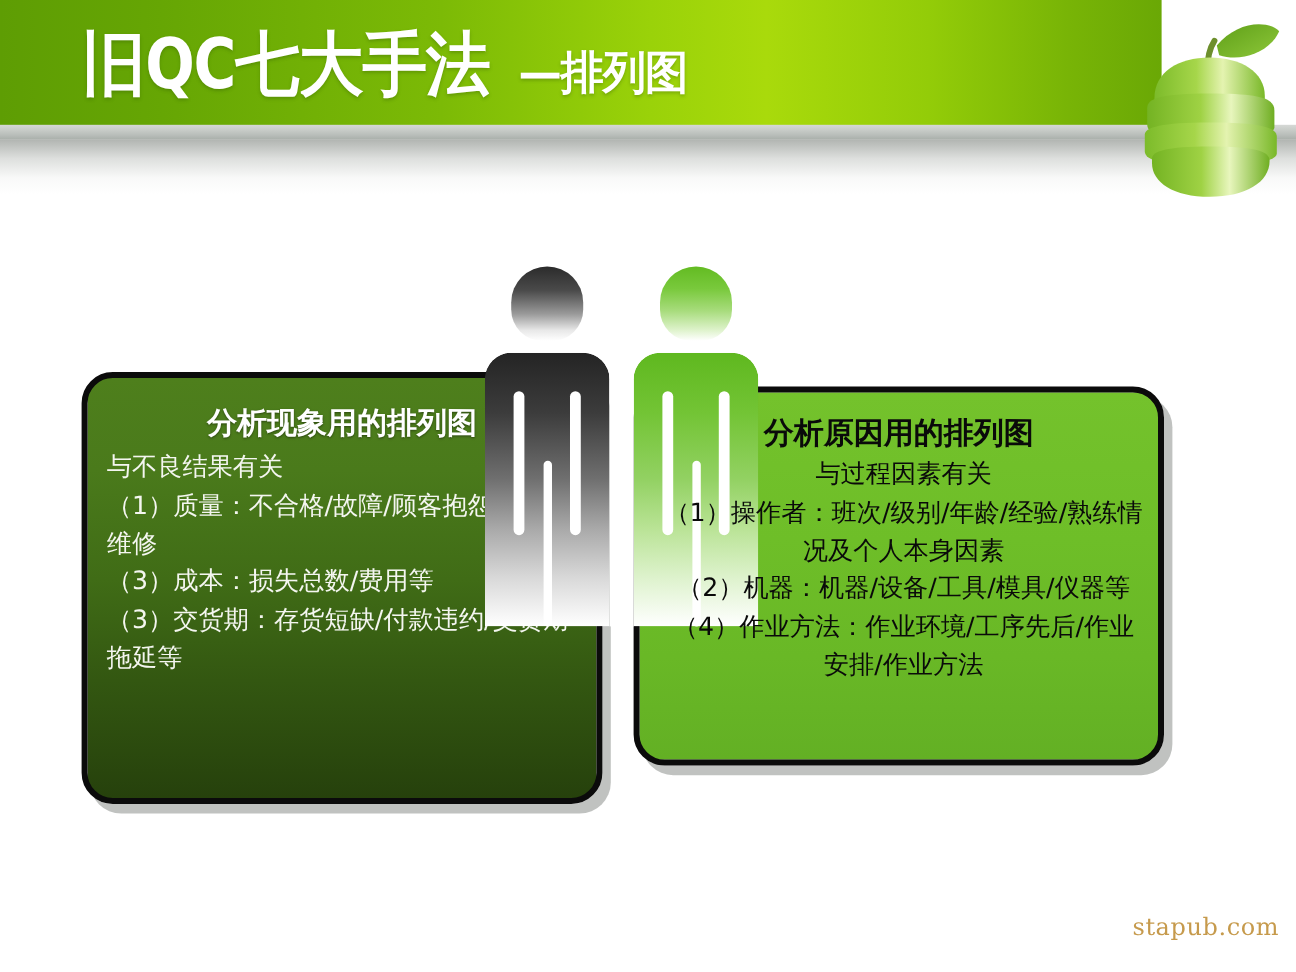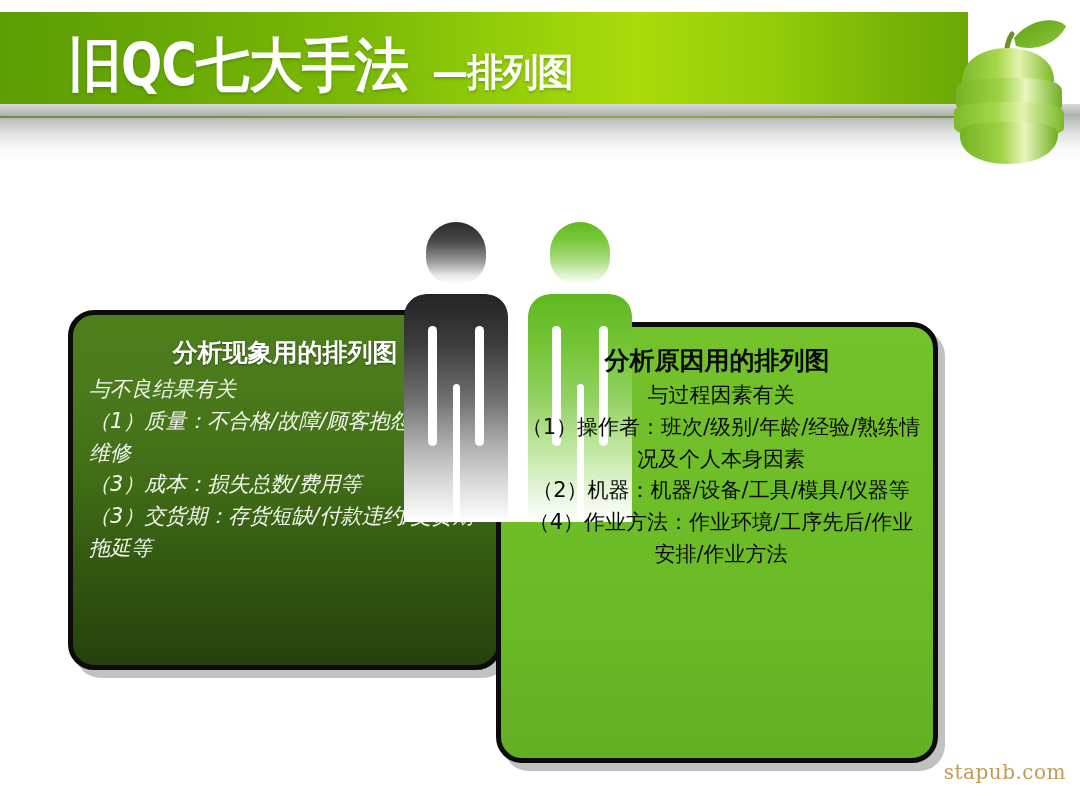--- a/index.html
+++ b/index.html
@@ -8,21 +8,21 @@
     width:1080px;height:810px;
     background:#ffffff;
     font-family:"DejaVu Sans","Liberation Sans",sans-serif;
     overflow:hidden;
     position:relative;
   }
   .slide{position:relative;width:1080px;height:810px;overflow:hidden;background:#fff;}
 
   
   .header{
-    position:absolute;left:0;top:12px;width:968px;height:106px;
+    position:absolute;left:0;top:0;width:968px;height:106px;
     background:linear-gradient(90deg,#5e9d04 0%,#66a604 14%,#7cba06 38%,#9ad209 56%,#a9da0b 66%,#93cc08 80%,#78b406 92%,#6aa805 100%);
     overflow:visible;
   }
   .header-title{
     position:absolute;left:68px;top:24px;
     color:#ffffff;
     font-weight:bold;
     letter-spacing:-1px;
     white-space:nowrap;
     text-shadow:0 2px 3px rgba(40,80,0,.30);
@@ -98,40 +98,40 @@
     border-radius:26px;
     box-sizing:border-box;
     box-shadow:7px 8px 0 0 rgba(150,154,150,.60);
     overflow:hidden;
   }
   .card-left{
     left:68px;top:310px;width:434px;height:360px;
     background:linear-gradient(180deg,#4e7f1c 0%,#4a7a1b 22%,#406c16 48%,#335711 72%,#26410c 100%);
   }
   .card-right{
-    left:496px;top:322px;width:442px;height:441px;
+    left:528px;top:322px;width:442px;height:316px;
     background:linear-gradient(180deg,#74c22c 0%,#6ebe28 40%,#69b826 72%,#63b024 100%);
   }
   .card-title{
     text-align:center;
     font-weight:bold;
     font-size:25px;
     line-height:1.15;
     margin:0;
     white-space:nowrap;
   }
   .card-left .card-title{color:#ffffff;padding:24px 0 6px 0;text-shadow:0 1px 2px rgba(0,0,0,.45);}
   .card-right .card-title{color:#0a0a0a;padding:20px 0 4px 0;}
   .card-body{
     font-size:21px;
     line-height:1.52;
     margin:0;
     padding:0 14px 0 16px;
   }
-  .card-left .card-body{color:#f4f6f0;font-style:italic;}
+  .card-left .card-body{color:#f4f6f0;}
   .card-right .card-body{color:#0a0a0a;text-align:center;}
   .card-body .ln{display:block;white-space:normal;}
   .card-right .card-body{padding-left:18px;padding-right:10px;}
 
   
   .card-right .card-title,.card-right .card-body{position:relative;z-index:3;}
 
   
   .watermark{
     position:absolute;right:14px;bottom:26px;

